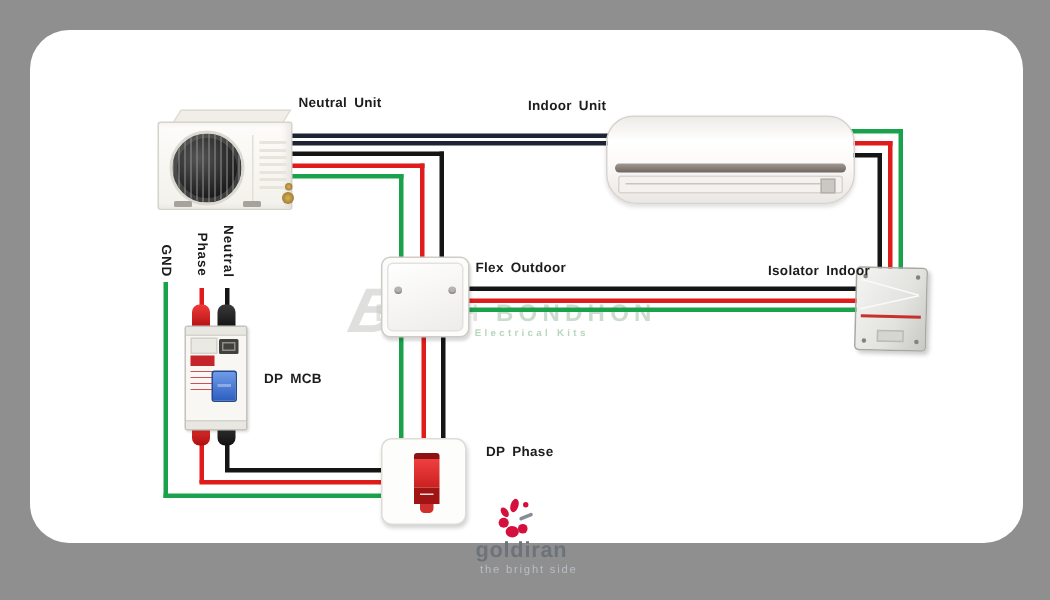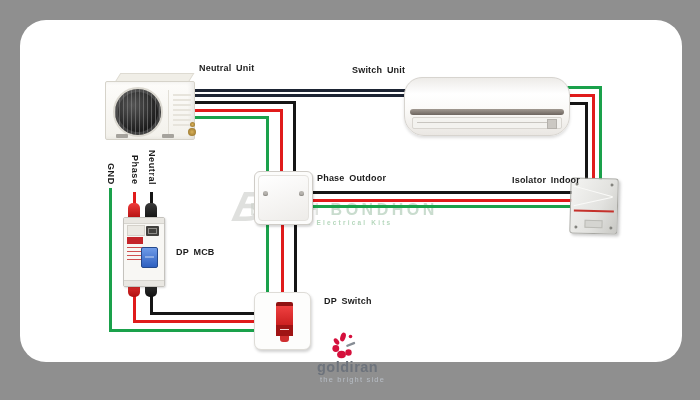--- a/index.html
+++ b/index.html
@@ -220,25 +220,25 @@
   <div class="dev dps">
     <div class="rocker">
       <div class="rk-top"></div>
       <div class="rk-mid"></div>
       <div class="rk-low"></div>
       <div class="rk-nub"></div>
     </div>
   </div>
 
   <div class="lbl" style="left:199px;top:64px">Neutral Unit</div>
-  <div class="lbl" style="left:352px;top:66px">Switch Unit</div>
-  <div class="lbl" style="left:317px;top:174px">Phase Outdoor</div>
+  <div class="lbl" style="left:352px;top:66px">Indoor Unit</div>
+  <div class="lbl" style="left:317px;top:174px">Flex Outdoor</div>
   <div class="lbl" style="left:512px;top:176px">Isolator Indoor</div>
   <div class="lbl" style="left:176px;top:248px">DP MCB</div>
-  <div class="lbl" style="left:324px;top:297px">DP Switch</div>
+  <div class="lbl" style="left:324px;top:297px">DP Phase</div>
   <div class="vlbl" style="left:106px">GND</div>
   <div class="vlbl" style="left:130px">Phase</div>
   <div class="vlbl" style="left:147px">Neutral</div>
 
   <svg class="gi-flower" viewBox="0 0 26 28">
     <g style="fill:var(--accent,#d5103c)">
       <ellipse cx="12" cy="5" rx="2.6" ry="4.6" transform="rotate(18 12 5)"></ellipse>
       <ellipse cx="5.5" cy="9.5" rx="2.2" ry="3.6" transform="rotate(-35 5.5 9.5)"></ellipse>
       <circle cx="4.8" cy="16.5" r="3.4"></circle>
       <ellipse cx="10.5" cy="22.5" rx="4.4" ry="3.8"></ellipse>

